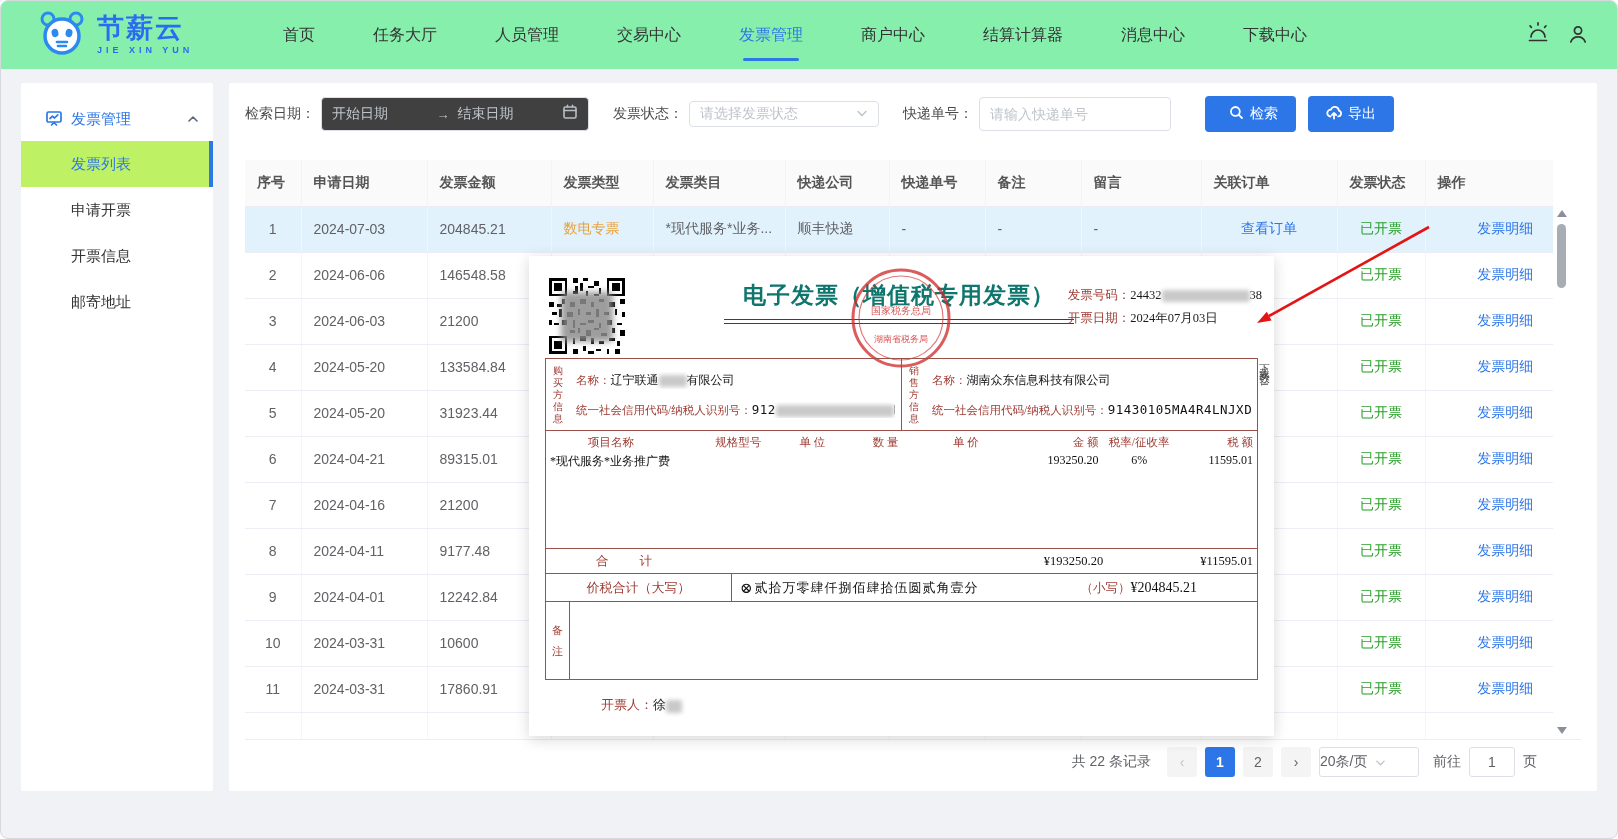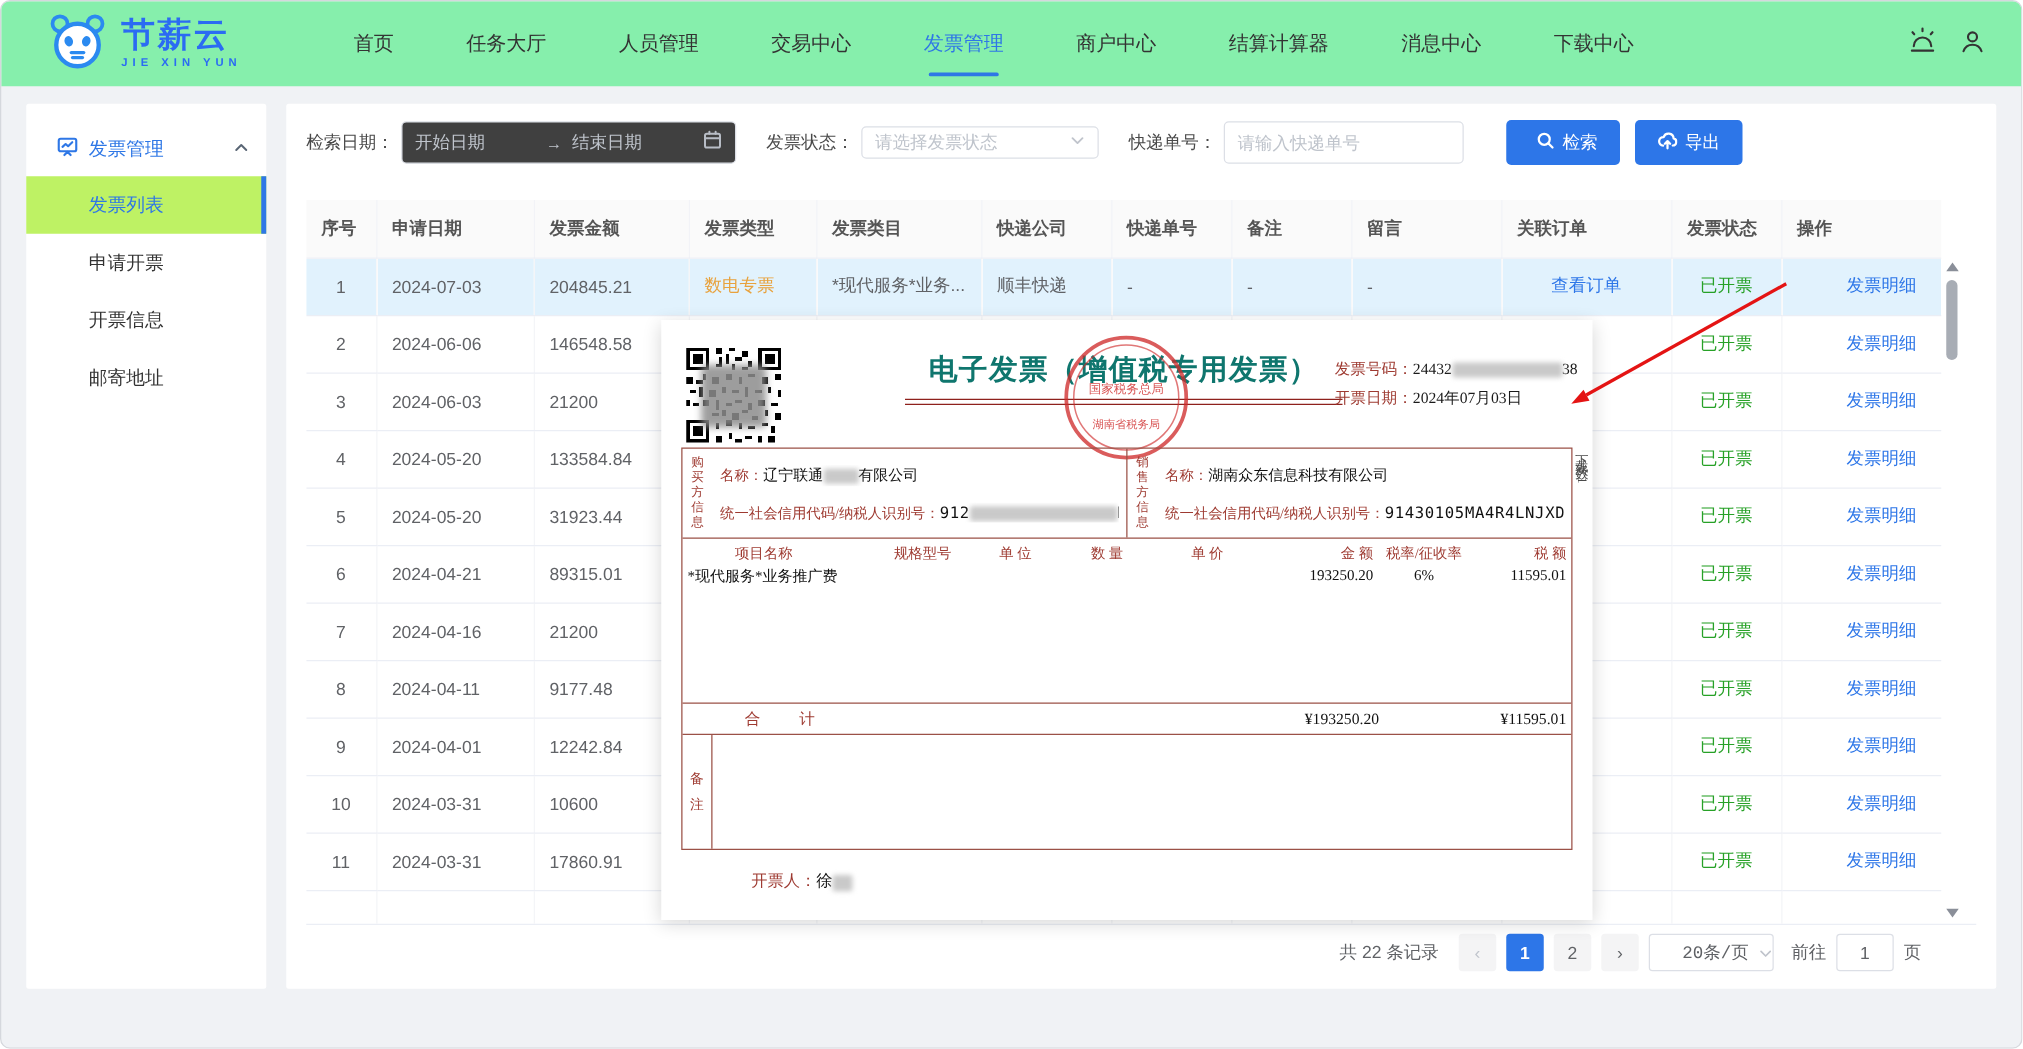--- a/index.html
+++ b/index.html
@@ -64,21 +64,21 @@
   .vscroll .tri-up { top:4px; border-bottom:7px solid #8a8f99; }
   .vscroll .tri-down { bottom:4px; border-top:7px solid #8a8f99; }
   .vscroll .thumb { position:absolute; left:2px; top:18px; width:9px; height:64px; border-radius:5px; background:#a8adb5; }
 
   
   .pagination { display:flex; align-items:center; justify-content:flex-end; gap:8px; height:44px; padding-right:44px; font-size:14px; color:#606266; }
   .pg-total { margin-right:8px; }
   .pg-btn { min-width:30px; height:30px; border-radius:3px; background:#f4f4f5; display:flex; align-items:center; justify-content:center; font-size:14px; color:#606266; cursor:pointer; }
   .pg-btn.disabled { color:#c0c4cc; }
   .pg-btn.current { background:#2d76e8; color:#fff; font-weight:bold; }
-  .pg-size { width:100px; height:30px; border:1px solid #dcdfe6; border-radius:3px; display:flex; align-items:center; justify-content:flex-end; gap:8px; color:#606266; background:#fff; cursor:pointer;font-family:Liberation Mono, monospace; }
+  .pg-size { width:100px; height:30px; border:1px solid #dcdfe6; border-radius:3px; display:flex; align-items:center; justify-content:flex-start; gap:8px; color:#606266; background:#fff; cursor:pointer; }
   .pg-goto { display:flex; align-items:center; gap:8px; margin-left:6px;justify-content:space-between; }
   .pg-goto input { width:46px; height:30px; border:1px solid #dcdfe6; border-radius:3px; text-align:center; font-size:14px; color:#606266; font-family:inherit; }
 
   
   .invoice { position:absolute; left:300px; top:173px; width:745px; height:480px; background:#fff; box-shadow:0 3px 14px rgba(0,0,0,.16); font-family:"Liberation Serif","DejaVu Serif",serif; z-index:5; }
   .inv-qr { position:absolute; left:20px; top:22px; width:76px; height:76px; }
   .qr-blur { position:absolute; left:32px; top:36px; width:52px; height:50px; background:#8d8d8d; opacity:.85; filter:blur(3px); border-radius:4px; }
   .inv-title-wrap { position:absolute; left:150px; top:24px; width:440px; text-align:center; }
   .inv-title { font-size:23px; font-weight:bold; color:#0f766e; letter-spacing:1px; white-space:nowrap; }
   .inv-dline { width:350px; height:5px; border-top:1.5px solid #8e211c; border-bottom:1.5px solid #8e211c; margin:8px auto 0 auto; }
@@ -578,20 +578,28 @@
             <span class="ic-tax">11595.01</span>
           </div>
           <div class="inv-fill"></div>
 
           <div class="total-row">
             <span class="t-label">合　　计</span>
             <span class="t-amt">¥193250.20</span>
             <span class="t-tax">¥11595.01</span>
           </div>
 
+          <div class="grand-row">
+            <span class="g-label">价税合计（大写）</span>
+            <div class="grand-right">
+              <span class="g-sym">⊗</span>
+              <span class="g-words">贰拾万零肆仟捌佰肆拾伍圆贰角壹分</span>
+              <span class="g-small"><span class="lbl">（小写）</span><span class="val">¥204845.21</span></span>
+            </div>
+          </div>
 
           <div class="remark-row">
             <div class="v-label">
                 <span>备</span>
                 <span>注</span>
               </div>
             <div></div>
           </div>
         </div>
 

